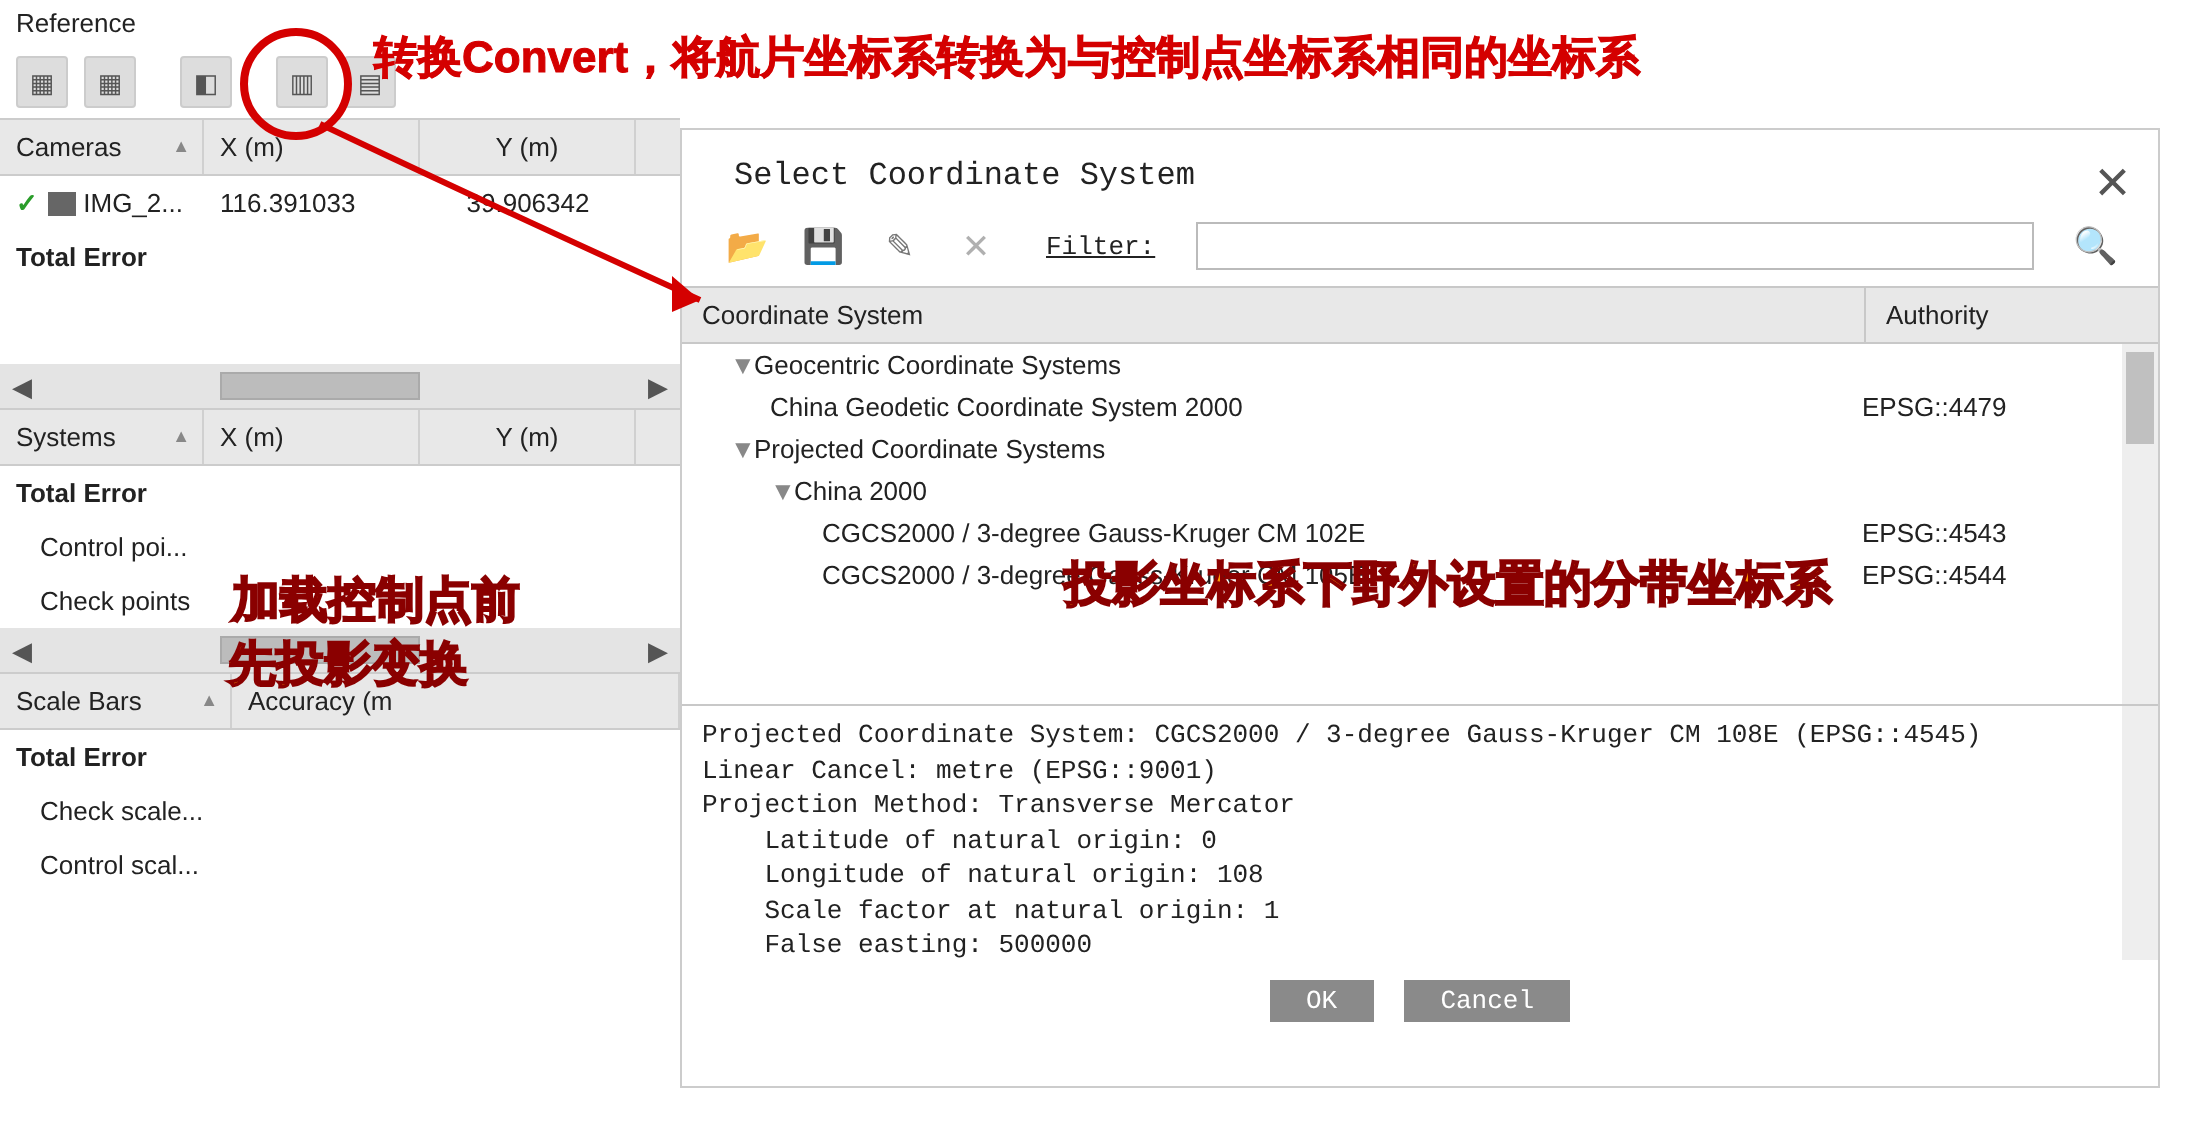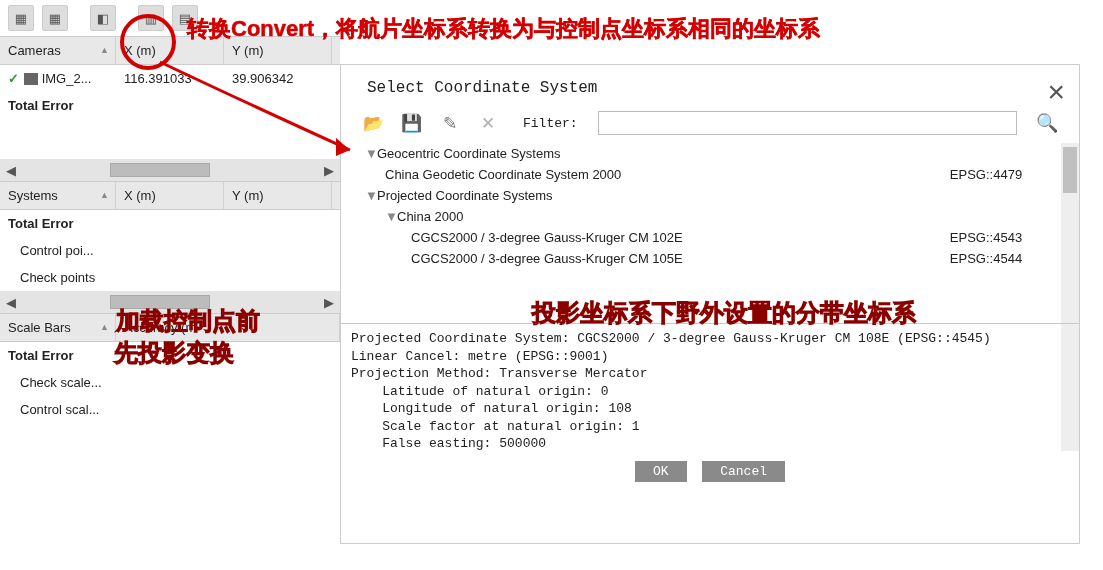--- a/index.html
+++ b/index.html
@@ -14,58 +14,59 @@
   .col-head .c { padding:6px 8px; border-right:1px solid #d0d0d0; position:relative; }
   .c .sort { font-size:9px; color:#888; position:absolute; right:6px; top:8px; }
   .trow { display:flex; padding:4px 0; }
   .trow .tc { padding:2px 8px; white-space:nowrap; overflow:hidden; text-overflow:ellipsis; }
   .bold { font-weight:600; }
   .scrollband { background:#e4e4e4; height:22px; position:relative; display:flex; align-items:center; }
   .scrollband .thumb { position:absolute; left:110px; width:100px; height:14px; background:#bcbcbc; border:1px solid #aaa; }
   .scrollband .arrow { width:18px; text-align:center; color:#555; }
   .scrollband .arrow.left{position:absolute;left:2px;}
   .scrollband .arrow.right{position:absolute;right:2px;}
-  .w1{width:116px;} .w2{width:108px;} .w3{width:108px;}
+  .w1{width:102px;} .w2{width:108px;} .w3{width:108px;text-align:center;}
   .w1m{width:116px;} .w2m{width:120px;}
   .chk{color:#2a9d2a; font-weight:bold; display:inline-block; width:14px;}
   .imgico{display:inline-block;width:14px;height:12px;background:#666;margin-left:2px;vertical-align:-2px;}
   
   .dialog { position:absolute; left:340px; top:64px; width:740px; height:480px; background:#fff; border:1px solid #ccc; }
   .dlg-title { font-family: "Courier New", monospace; font-size:16px; padding:14px 20px 8px 26px; }
   .dlg-close { position:absolute; right:14px; top:10px; font-size:30px; color:#555; cursor:pointer; }
   .dlg-toolbar { padding:6px 20px 8px 20px; display:flex; align-items:center; gap:12px; }
   .dico { width:26px; height:24px; display:flex; align-items:center; justify-content:center; color:#777; font-size:17px; }
-  .filter-lbl { font-family:"Courier New", monospace; margin-left:10px; }
+  .filter-lbl { font-family:"Courier New", monospace; margin-left:10px;text-decoration:underline; }
   .filter-input { flex:1; border:1px solid #bbb; background:#fff; height:24px; padding:2px 6px; margin:0 8px; }
   .search-ico { font-size:18px; color:#777; }
   .tree-head { background:#e8e8e8; border-top:1px solid #c8c8c8; border-bottom:1px solid #c8c8c8; display:flex; }
   .tree-head .thc { padding:6px 10px; }
   .thc.a{border-right:1px solid #c8c8c8;}
   .tree-body { height:180px; overflow:hidden; position:relative; }
   .tree-body .vscroll { position:absolute; right:0; top:0; bottom:0; width:18px; background:#eee; }
   .tree-body .vscroll .vthumb{position:absolute; top:4px; left:2px; right:2px; height:46px; background:#c0c0c0;}
   .tree-row { display:flex; padding:3px 10px; align-items:center; }
   .tree-row .name { flex:0 0 580px; white-space:nowrap; overflow:hidden; }
-  .tree-row .auth { width:110px; text-align:center; }
+  .tree-row .auth { width:110px; text-align:left; }
   .caret{display:inline-block;width:12px;color:#888;}
   .ind1{padding-left:14px;} .ind2{padding-left:34px;} .ind3{padding-left:60px;}
   .redund{border-bottom:2px solid #d40000;}
   .detail { border-top:1px solid #c8c8c8; font-family:"Courier New", monospace; font-size:13px; padding:6px 10px 4px 10px; white-space:pre; line-height:1.35; position:relative; height:128px; overflow:hidden; }
   .detail .vscroll2{position:absolute;right:0;top:0;bottom:0;width:18px;background:#eee;}
   .dlg-buttons { text-align:center; padding:10px 0 8px 0; }
   .dlg-buttons button { background:#8a8a8a; color:#fff; border:none; padding:3px 18px; font-family:"Courier New", monospace; margin:0 6px; font-size:13px; }
   
   .ann-red { position:absolute; color:#d40000; font-weight:700; font-size:22px; font-family:"Microsoft YaHei","SimHei",sans-serif;padding-left:23px; -webkit-text-stroke:0.5px #d40000; }
-  .ann-yel { position:absolute; color:#ff9a00; font-weight:800; font-size:24px; font-family:"Microsoft YaHei","SimHei",sans-serif;margin-top:21px; -webkit-text-stroke:1px #8a0000; }
+  .ann-yel { position:absolute; color:#ff9a00; font-weight:800; font-size:24px; font-family:"Microsoft YaHei","SimHei",sans-serif; -webkit-text-stroke:1px #8a0000; }
   svg.overlay{position:absolute;left:0;top:0;pointer-events:none;}
 </style>
 </head>
 <body>
 
 <div class="tables-wrap">
+  <div class="ref-title">Reference</div>
   <div class="toolbar">
     <div class="tb-icon">▦</div>
     <div class="tb-icon">▦</div>
     <div class="tb-icon sep"></div>
     <div class="tb-icon">◧</div>
     <div class="tb-icon sep"></div>
     <div class="tb-icon">▥</div>
     <div class="tb-icon">▤</div>
   </div>
 
@@ -129,20 +130,24 @@
   <div class="dlg-close">×</div>
   <div class="dlg-toolbar">
     <div class="dico">📂</div>
     <div class="dico">💾</div>
     <div class="dico">✎</div>
     <div class="dico" style="color:#b0b0b0;">✕</div>
     <span class="filter-lbl">Filter:</span>
     <input class="filter-input" value="" style="">
     <div class="search-ico">🔍</div>
   </div>
+  <div class="tree-head">
+    <div class="thc a" style="width:592px;">Coordinate System</div>
+    <div class="thc" style="flex:1;">Authority</div>
+  </div>
   <div class="tree-body">
     <div class="tree-row">
       <div class="name ind1"><span class="caret">▼</span><span>Geocentric Coordinate Systems</span></div>
       <div class="auth"></div>
     </div>
     <div class="tree-row">
       <div class="name ind2"><span>China Geodetic Coordinate System 2000</span></div>
       <div class="auth">EPSG::4479</div>
     </div>
     <div class="tree-row">

